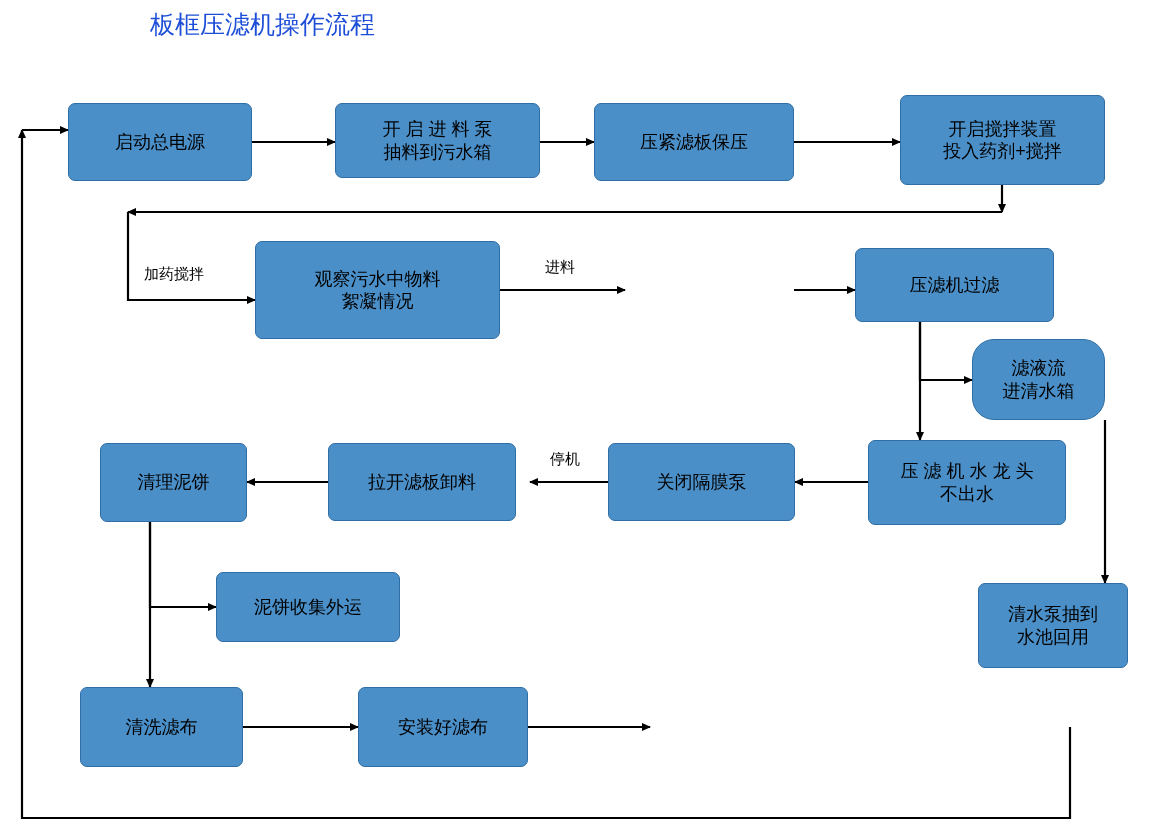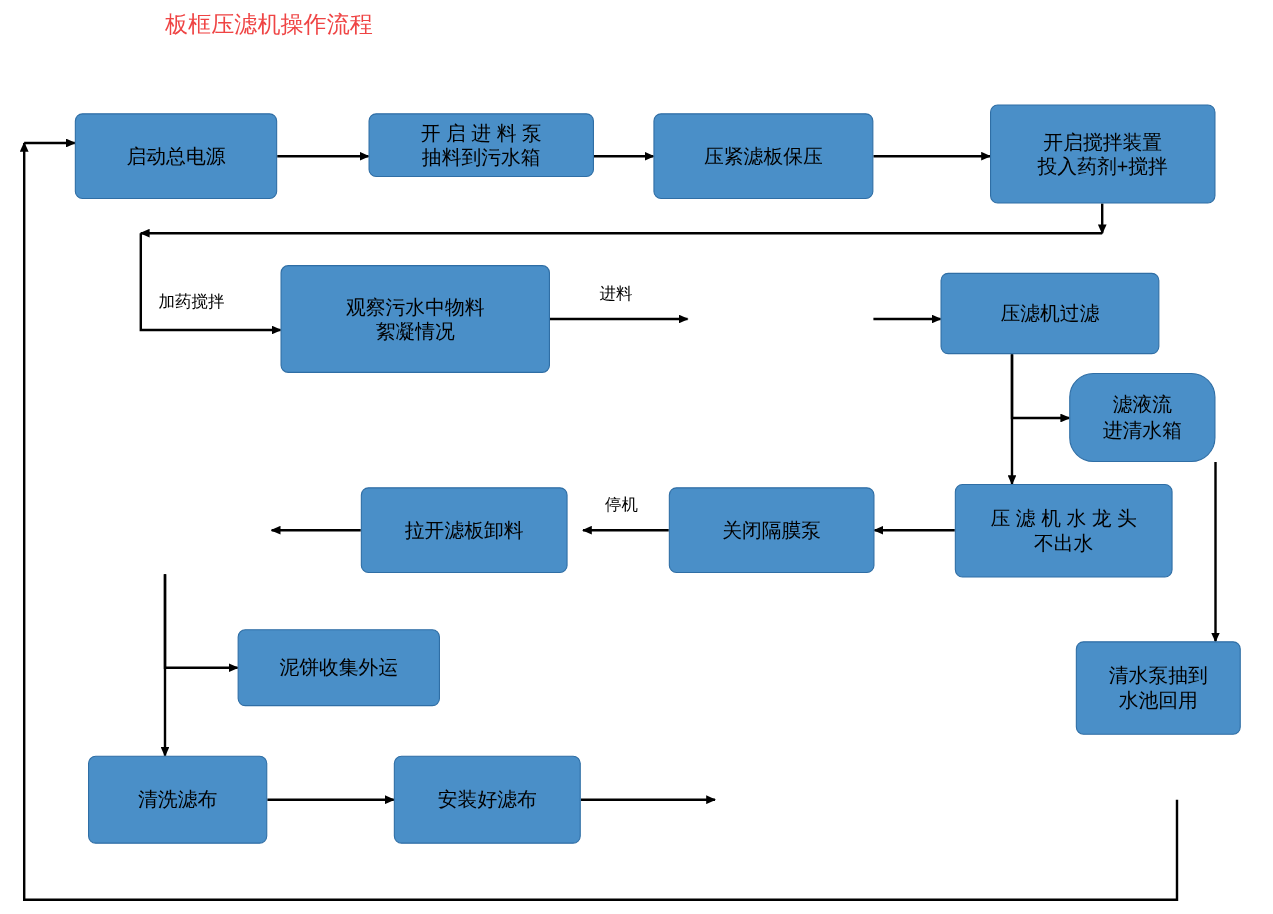--- a/index.html
+++ b/index.html
@@ -12,22 +12,22 @@
   }
   #canvas {
     position: relative;
     width: 1157px;
     height: 831px;
     background: #ffffff;
     overflow: hidden;
   }
   .title {
     position: absolute;
-    font-size: 21px;
-    color: #ef4444;
+    font-size: 25px;
+    color: #1d4ed8;
     white-space: nowrap;
   }
   .node {
     position: absolute;
     background: #4a8fc8;
     border: 1px solid #2f6ea5;
     border-radius: 7px;
     color: #000000;
     display: flex;
     align-items: center;
@@ -105,21 +105,21 @@
       <path d="M22,130 L68,130" marker-end="url(#ah)"></path>
     </g>
   </svg>
 
   <div class="node" style="left:68px; top:103px; width:184px; height:78px;">
     <div>
         <span>启动总电源</span>
       </div>
   </div>
 
-  <div class="node" style="left:335px; top:103px; width:205px; height:58px;">
+  <div class="node" style="left:335px; top:103px; width:205px; height:75px;">
     <div>
       <span>开 启 进 料 泵</span>
       <span>抽料到污水箱</span>
     </div>
   </div>
 
   <div class="node" style="left:594px; top:103px; width:200px; height:78px;">
     <div>
         <span>压紧滤板保压</span>
       </div>
@@ -165,20 +165,25 @@
         <span>关闭隔膜泵</span>
       </div>
   </div>
 
   <div class="node" style="left:328px; top:443px; width:188px; height:78px;">
     <div>
         <span>拉开滤板卸料</span>
       </div>
   </div>
 
+  <div class="node" style="left:100px; top:443px; width:147px; height:79px;">
+    <div>
+        <span>清理泥饼</span>
+      </div>
+  </div>
 
   <div class="node" style="left:216px; top:572px; width:184px; height:70px;">
     <div>
         <span>泥饼收集外运</span>
       </div>
   </div>
 
   <div class="node" style="left:978px; top:583px; width:150px; height:85px;">
     <div>
       <span>清水泵抽到</span>

